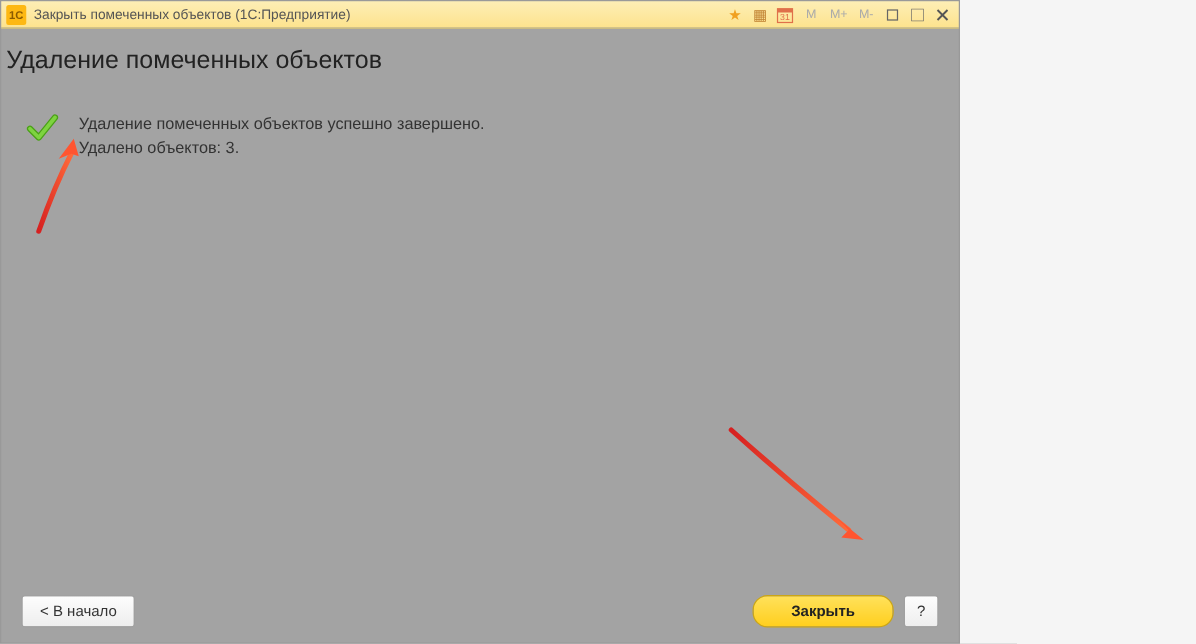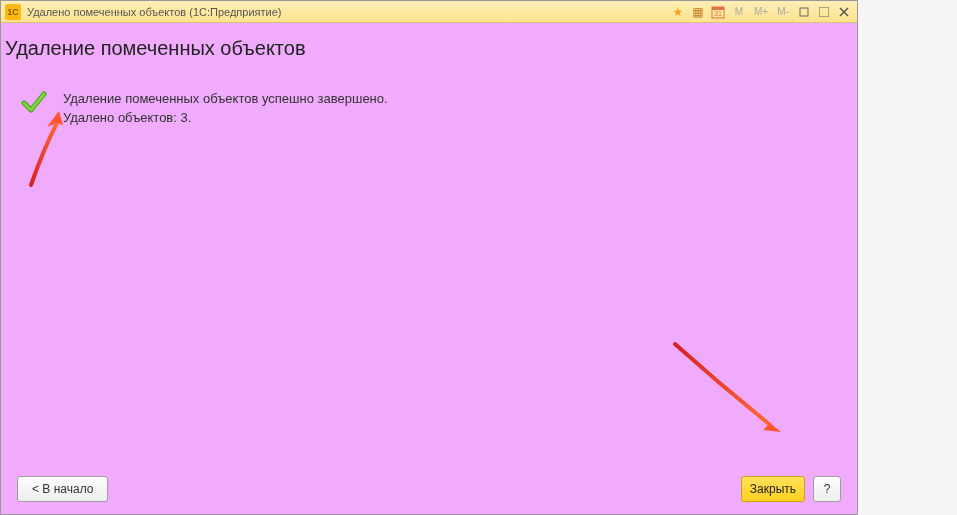--- a/index.html
+++ b/index.html
@@ -9,24 +9,24 @@
     }
     body {
       font-family: Arial, sans-serif;
       font-size: 12px;
       background: #f5f5f5;
       width: 957px;
       height: 515px;
       overflow: hidden;
     }
     .window {
-      width: 858px;
+      width: 768px;
       height: 515px;
       border: 1px solid #999;
-      background: #f0abfc;
+      background: #a3a3a3;
       display: flex;
       flex-direction: column;
     }
     .titlebar {
       height: 22px;
       background: linear-gradient(to bottom, #fdeeb5 0%, #fde38e 100%);
       border-bottom: 1px solid #d6c37a;
       display: flex;
       align-items: center;
       padding: 0 4px;
@@ -117,39 +117,40 @@
       color: #333;
       cursor: pointer;
       display: inline-flex;
       align-items: center;
       justify-content: center;
     }
     .btn-primary {
       background: linear-gradient(to bottom, #ffe15a 0%, #ffcf1f 100%);
       border-color: #caa516;
       color: #222;
-      font-weight: normal;
-      padding: 0 8px;
+      font-weight: bold;
+      padding: 0 30px;
+      border-radius: 12px;
     }
     .btn-help {
       width: 28px;
       padding: 0;
     }
     .arrow {
       position: absolute;
       pointer-events: none;
     }
   </style>
 </head>
 <body>
 
 <div class="window">
   <div class="titlebar">
     <div class="titlebar-icon">1C</div>
-    <div class="titlebar-title">Удалено помеченных объектов  (1С:Предприятие)</div>
+    <div class="titlebar-title">Закрыть помеченных объектов  (1С:Предприятие)</div>
     <div class="titlebar-controls">
       <div class="tb-btn icon-star">★</div>
       <div class="tb-btn icon-calc">▦</div>
       <div class="tb-btn icon-cal">
         <svg width="14" height="14" viewBox="0 0 14 14">
             <rect x="1" y="2" width="12" height="11" fill="none" stroke="#e0704a" stroke-width="1"></rect>
             <rect x="1" y="2" width="12" height="3" fill="#e0704a"></rect>
             <text x="7" y="11" font-size="7" text-anchor="middle" fill="#e0704a">31</text>
           </svg>
       </div>

